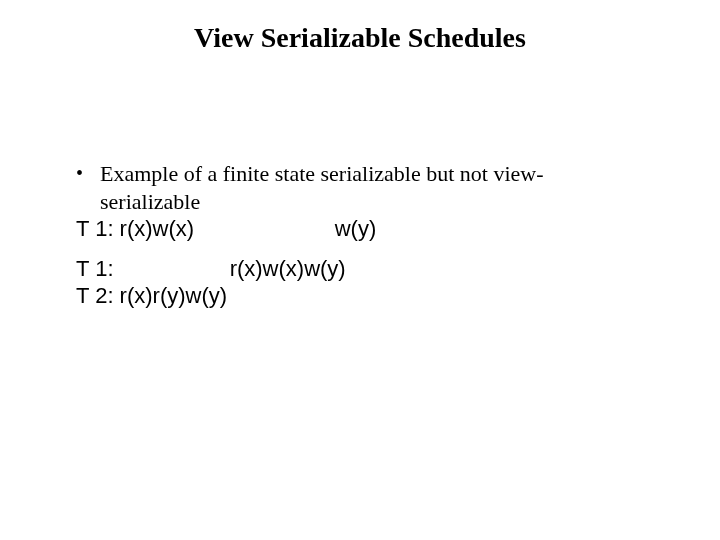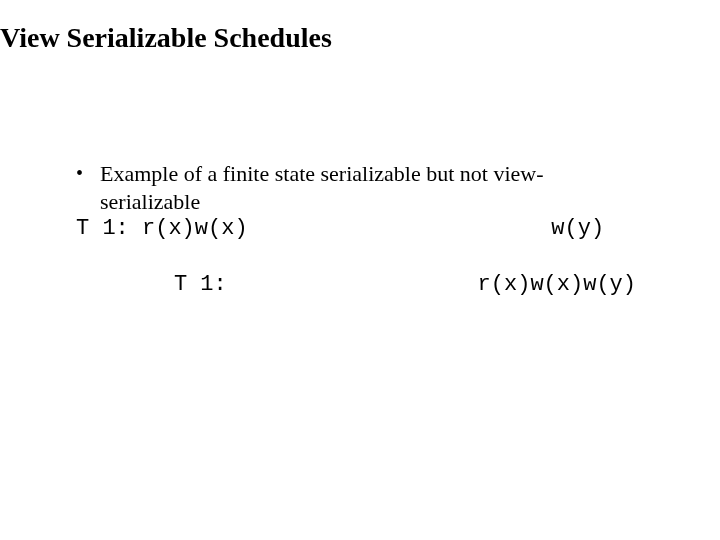--- a/index.html
+++ b/index.html
@@ -15,20 +15,21 @@
     width: 720px;
     height: 540px;
     position: relative;
     box-sizing: border-box;
   }
   .title {
     position: absolute;
     top: 22px;
     left: 0;
     width: 100%;
+    text-align: center;
     font-weight: bold;
     font-size: 28px;
   }
   .body {
     position: absolute;
     top: 160px;
     left: 76px;
     width: 560px;
     font-size: 22px;
     line-height: 1.25;
@@ -42,42 +43,42 @@
     flex: 0 0 24px;
     text-align: left;
     font-size: 20px;
     line-height: 1.35;
   }
   .bullet-text {
     flex: 1;
   }
   .sched {
     white-space: pre;
-    font-family: Liberation Mono, monospace;
+    font-family: Liberation Sans, sans-serif;
   }
   .block2 {
-    margin-top: 28px;
-    text-align: right;
+    margin-top: 12px;
   }
 </style>
 </head>
 <body>
 
 <div class="slide">
 
   <div class="title">View Serializable Schedules</div>
 
   <div class="body">
 
     <div class="bullet-row">
       <div class="bullet-dot">•</div>
       <div class="bullet-text">Example of a finite state serializable but not view-serializable</div>
     </div>
 
     <div class="sched">T 1: r(x)w(x)                       w(y)</div>
 
     <div class="block2">
       <div class="sched">T 1:                   r(x)w(x)w(y)</div>
+      <div class="sched">T 2: r(x)r(y)w(y)</div>
     </div>
 
   </div>
 
 </div>
 
 </body></html>

